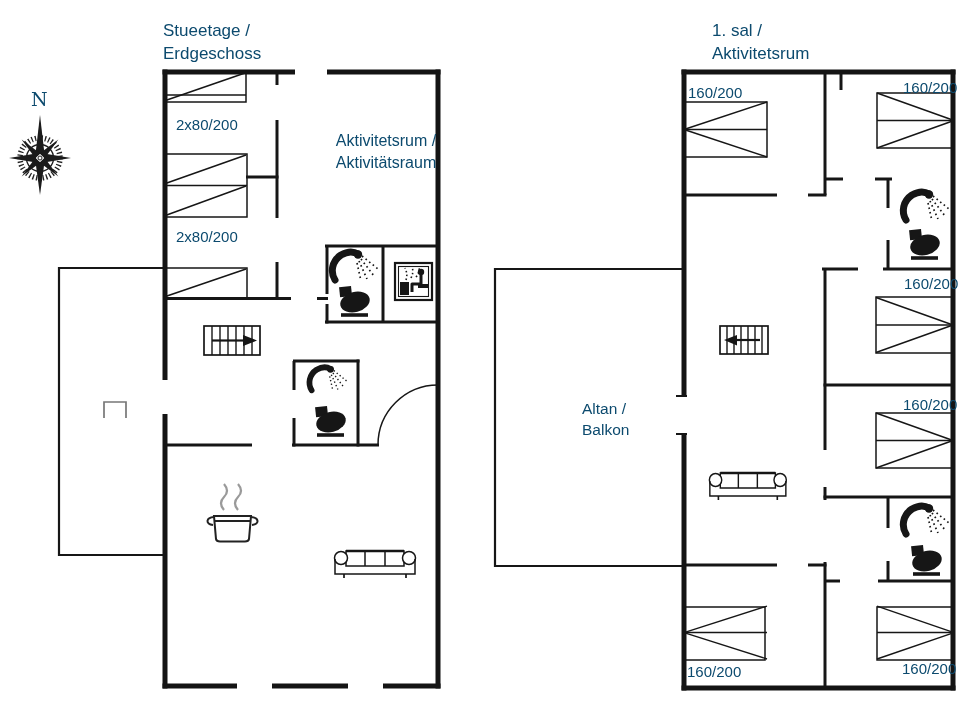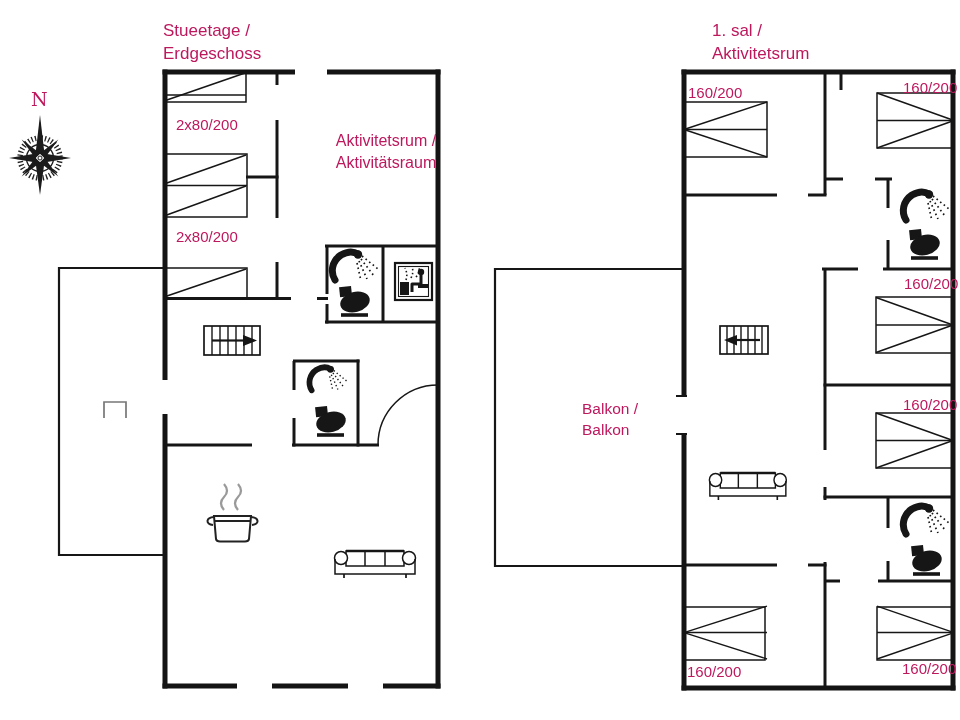--- a/index.html
+++ b/index.html
@@ -1,19 +1,19 @@
 <!DOCTYPE html>
 <html><head>
 <meta charset="utf-8">
 <style>
   html,body{margin:0;padding:0;background:#fff;}
   #stage{position:relative;width:960px;height:720px;background:#ffffff;overflow:hidden;
          font-family:"Liberation Sans", sans-serif;color:#1d1d1d;}
   #plan-svg{position:absolute;left:0;top:0;}
-  .lbl{position:absolute;white-space:pre;color:#be185d;}
+  .lbl{position:absolute;white-space:pre;color:#0c4a6e;}
   .title{font-size:17px;line-height:23px;}
   .room{font-size:16px;line-height:22px;text-align:center;margin-left:26px;}
   .dim{font-size:15px;line-height:15px;}
   .north{font-family:"DejaVu Serif", serif;font-size:19px;}
 </style>
 </head>
 <body>
 
 <div id="stage">
 
@@ -281,21 +281,21 @@
 </svg>
 
 <div class="lbl north" style="left:31px;top:88px;">N</div>
 
 <div class="lbl title" style="left:163px;top:19px;"><span>Stueetage /</span><br><span>Erdgeschoss</span></div>
 
 <div class="lbl title" style="left:712px;top:19px;"><span>1. sal /</span><br><span>Aktivitetsrum</span></div>
 
 <div class="lbl room" style="left:280px;top:130px;width:160px;"><span>Aktivitetsrum /</span><br><span>Aktivitätsraum</span></div>
 
-<div class="lbl room" style="left:556px;top:398px;text-align:left;line-height:21px;font-size:15.5px;"><span>Balkon /</span><br><span>Balkon</span></div>
+<div class="lbl room" style="left:556px;top:398px;text-align:left;line-height:21px;font-size:15.5px;"><span>Altan /</span><br><span>Balkon</span></div>
 
 <div class="lbl dim" style="left:176px;top:117px;">2x80/200</div>
 <div class="lbl dim" style="left:176px;top:229px;">2x80/200</div>
 
 <div class="lbl dim" style="left:688px;top:85px;">160/200</div>
 <div class="lbl dim" style="left:903px;top:80px;">160/200</div>
 <div class="lbl dim" style="left:904px;top:276px;">160/200</div>
 <div class="lbl dim" style="left:903px;top:397px;">160/200</div>
 <div class="lbl dim" style="left:687px;top:664px;">160/200</div>
 <div class="lbl dim" style="left:902px;top:661px;">160/200</div>

